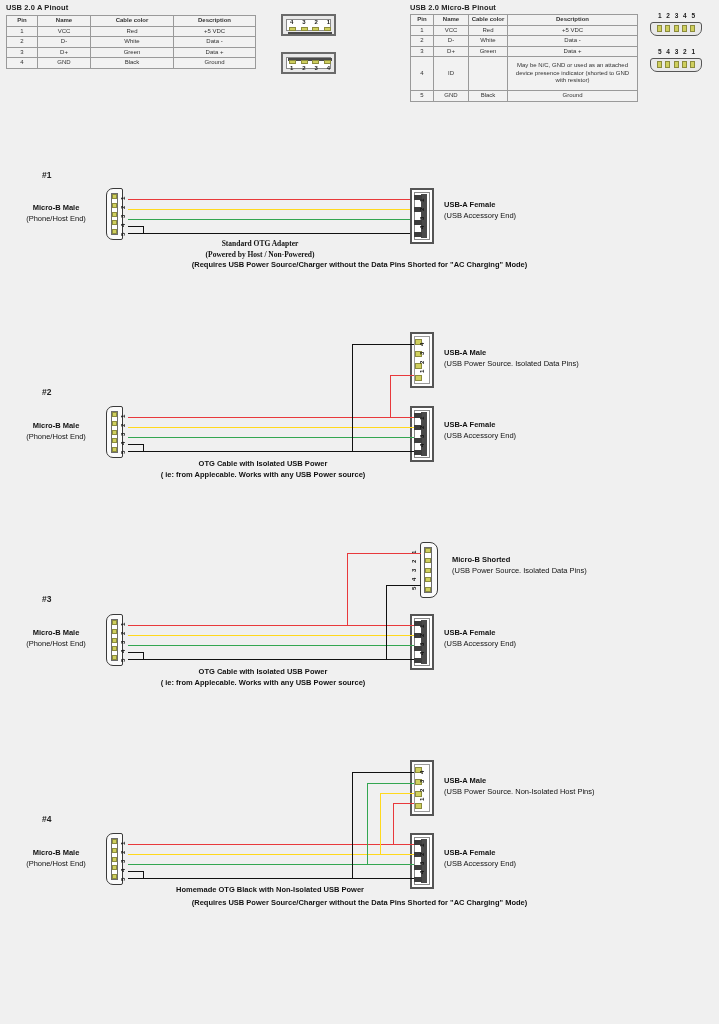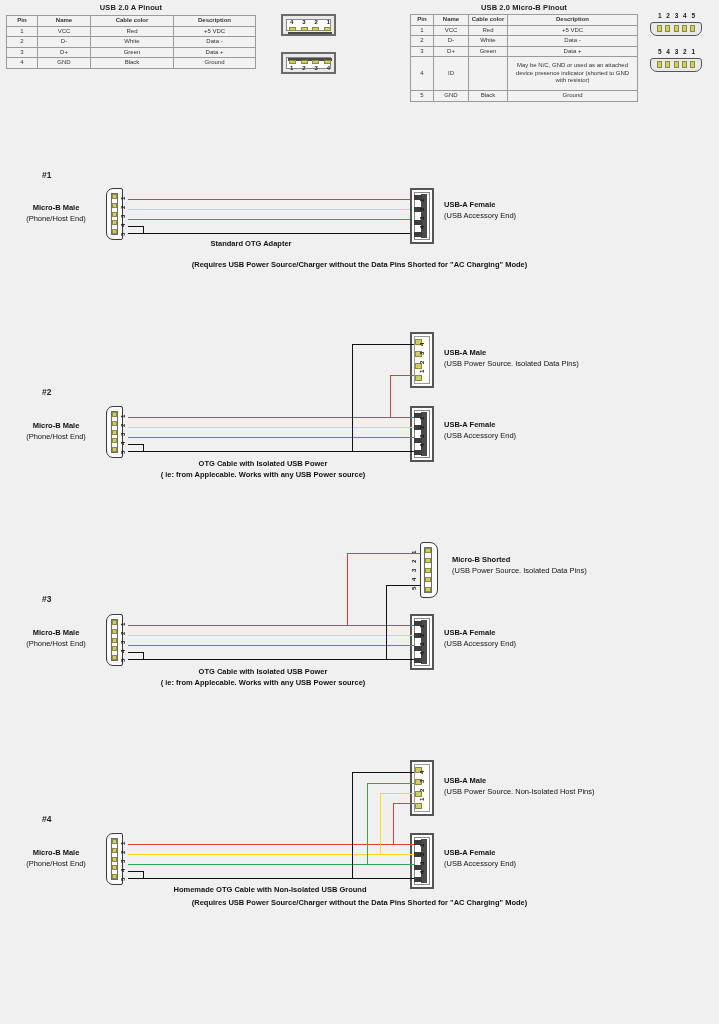--- a/index.html
+++ b/index.html
@@ -7,21 +7,21 @@
     width:719px;height:1024px;position:relative;
     background:#f0f0f0;
     font-family:"Liberation Sans", sans-serif;
     color:#1a1a1a;
     overflow:hidden;
   }
   .abs{position:absolute;}
 
   
   .tbl-title{
-    font-size:7.5px;font-weight:bold;text-align:center;color:#222;
+    font-size:7.5px;font-weight:bold;color:#222;
     letter-spacing:.1px;
   }
   table.pin{
     border-collapse:collapse;
     background:#f2f2f2;
     font-size:6px;color:#333;
   }
   table.pin td,table.pin th{
     border:1px solid #9a9a9a;
     text-align:center;
@@ -344,22 +344,23 @@
   <span>2</span>
   <span>3</span>
   <span>4</span>
 </div>
 
 <div class="abs lbl" style="left:444px;top:200px;width:160px;text-align:left;">
   <div>USB-A Female</div>
   <div class="sub">(USB Accessory End)</div>
 </div>
 
-<div class="abs cap" style="left:1px;top:238px;width:500px;">
+<div class="abs cap" style="left:10px;top:238px;width:500px;font-family:Liberation Serif, serif;">
   <div>Standard OTG Adapter</div>
+  <div>(Powered by Host / Non-Powered)</div>
 </div>
 <div class="abs cap" style="left:0px;top:259px;width:719px;">(Requires USB Power Source/Charger without the Data Pins Shorted for "AC Charging" Mode)</div>
 
 <div class="abs secnum" style="left:42px;top:387px;">#2</div>
 
 <div class="abs lbl" style="left:8px;top:421px;width:96px;">
   <div>Micro-B Male</div>
   <div class="sub">(Phone/Host End)</div>
 </div>
 
@@ -614,15 +615,15 @@
 <div class="w wv grn" style="left:367px;top:783px;height:82px;"></div>
 <div class="w wh grn" style="left:367px;top:783px;width:47px;"></div>
 
 <div class="w wv yel" style="left:380px;top:793px;height:62px;"></div>
 <div class="w wh yel" style="left:380px;top:793px;width:34px;"></div>
 
 <div class="w wv red" style="left:393px;top:803px;height:42px;"></div>
 <div class="w wh red" style="left:393px;top:803px;width:21px;"></div>
 
 <div class="abs cap" style="left:0px;top:884px;width:540px;">
-  <div>Homemade OTG Cable with Non-Isolated USB Ground</div>
+  <div>Homemade OTG Black with Non-Isolated USB Power</div>
 </div>
 <div class="abs cap" style="left:0px;top:897px;width:719px;">(Requires USB Power Source/Charger without the Data Pins Shorted for "AC Charging" Mode)</div>
 
 </body></html>

